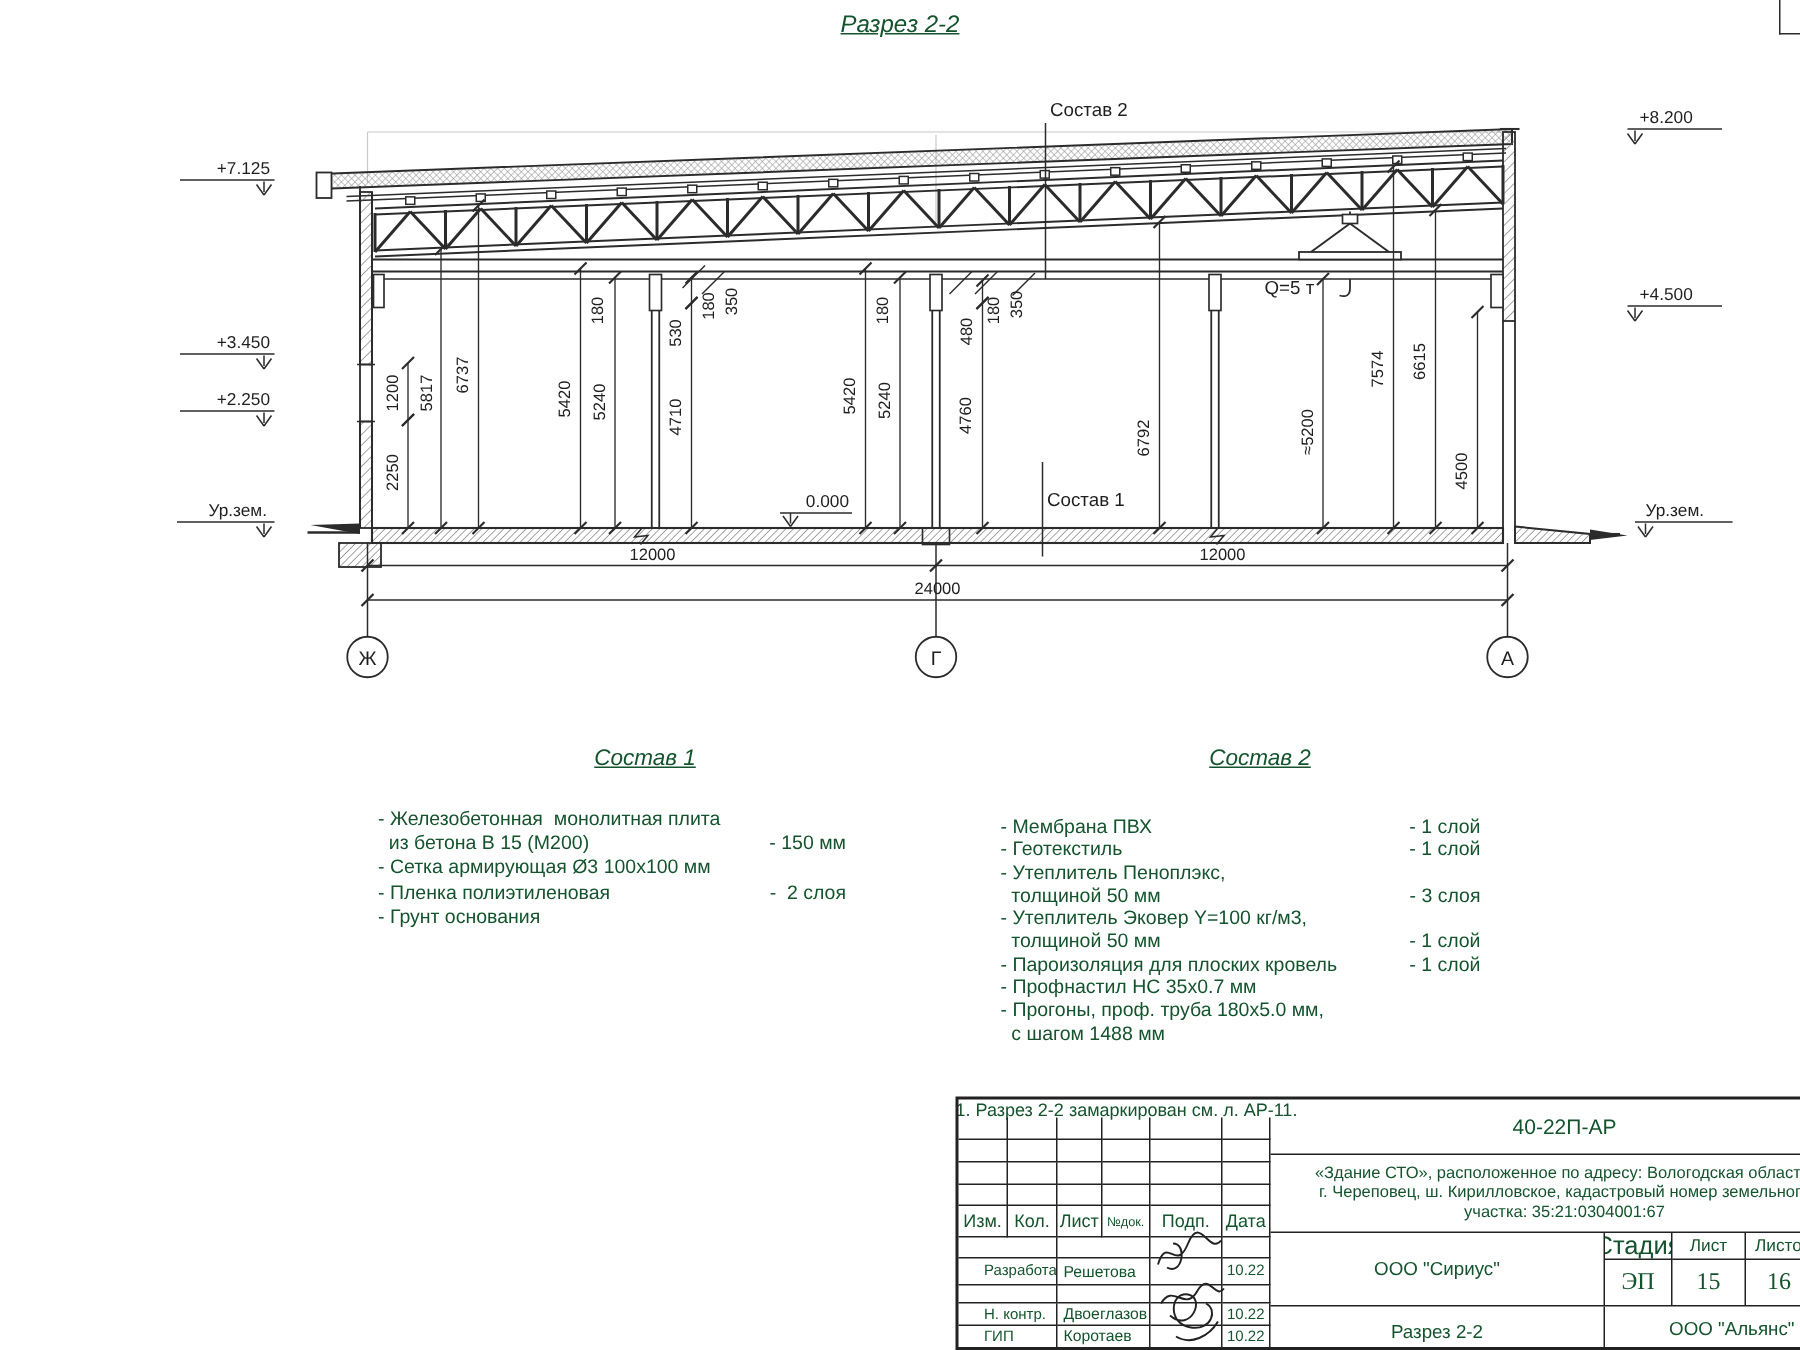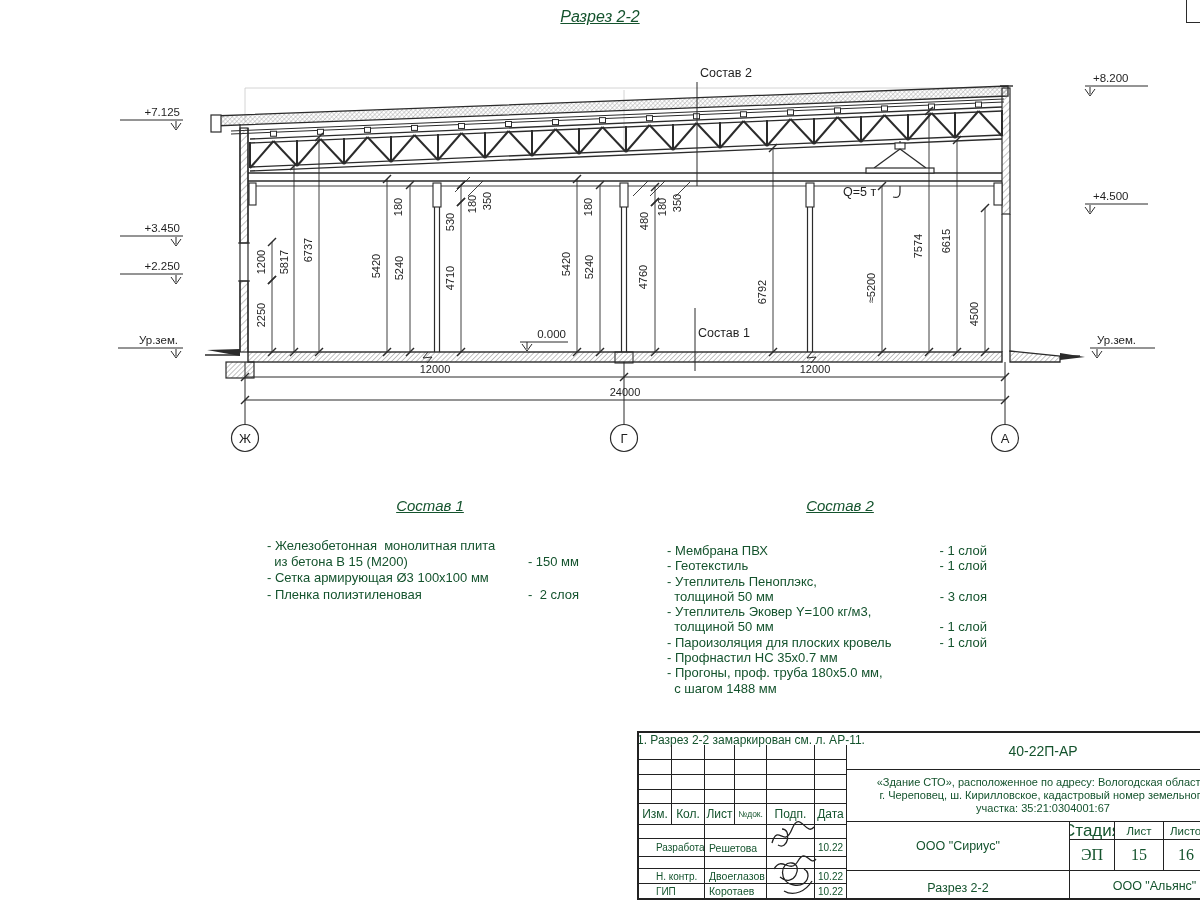--- a/index.html
+++ b/index.html
@@ -395,33 +395,37 @@
       <circle cx="624" cy="438" r="13.5" stroke-width="1.2"></circle>
       <circle cx="1005" cy="438" r="13.5" stroke-width="1.2"></circle>
       <text class="axis" x="245" y="443" text-anchor="middle" stroke="none">Ж</text>
       <text class="axis" x="624" y="443" text-anchor="middle" stroke="none">Г</text>
       <text class="axis" x="1005" y="443" text-anchor="middle" stroke="none">А</text>
     </g>
   </svg>
 
   <div class="abs sostav-head" style="left:355px;top:497px"><span>Состав 1</span></div>
   <div class="abs sostav-head" style="left:765px;top:497px"><span>Состав 2</span></div>
-  <div class="abs s-list" id="list1" style="left:267px;top:538px;width:312px">
+  <div class="abs s-list" id="list1" style="left:252px;top:538px;width:312px">
       <div class="s-item">
         <div class="s-text">- Железобетонная  монолитная плита
   из бетона В 15 (М200)</div>
         <div class="s-val">- 150 мм</div>
       </div>
       <div class="s-item">
         <div class="s-text">- Сетка армирующая Ø3 100х100 мм</div>
         <div class="s-val"></div>
       </div>
       <div class="s-item">
         <div class="s-text">- Пленка полиэтиленовая</div>
         <div class="s-val">-  2 слоя</div>
+      </div>
+      <div class="s-item">
+        <div class="s-text">- Грунт основания</div>
+        <div class="s-val"></div>
       </div>
     </div>
   <div class="abs s-list" id="list2" style="left:667px;top:543px;width:320px">
       <div class="s-item">
         <div class="s-text">- Мембрана ПВХ</div>
         <div class="s-val">- 1 слой</div>
       </div>
       <div class="s-item">
         <div class="s-text">- Геотекстиль</div>
         <div class="s-val">- 1 слой</div>

